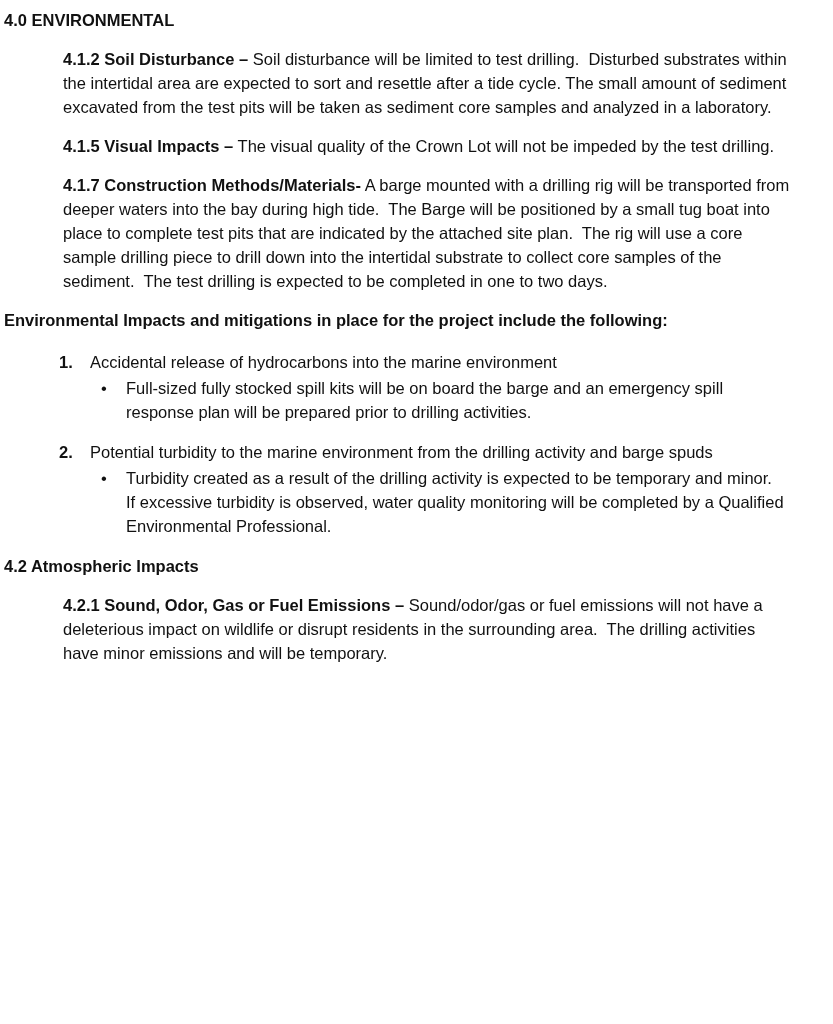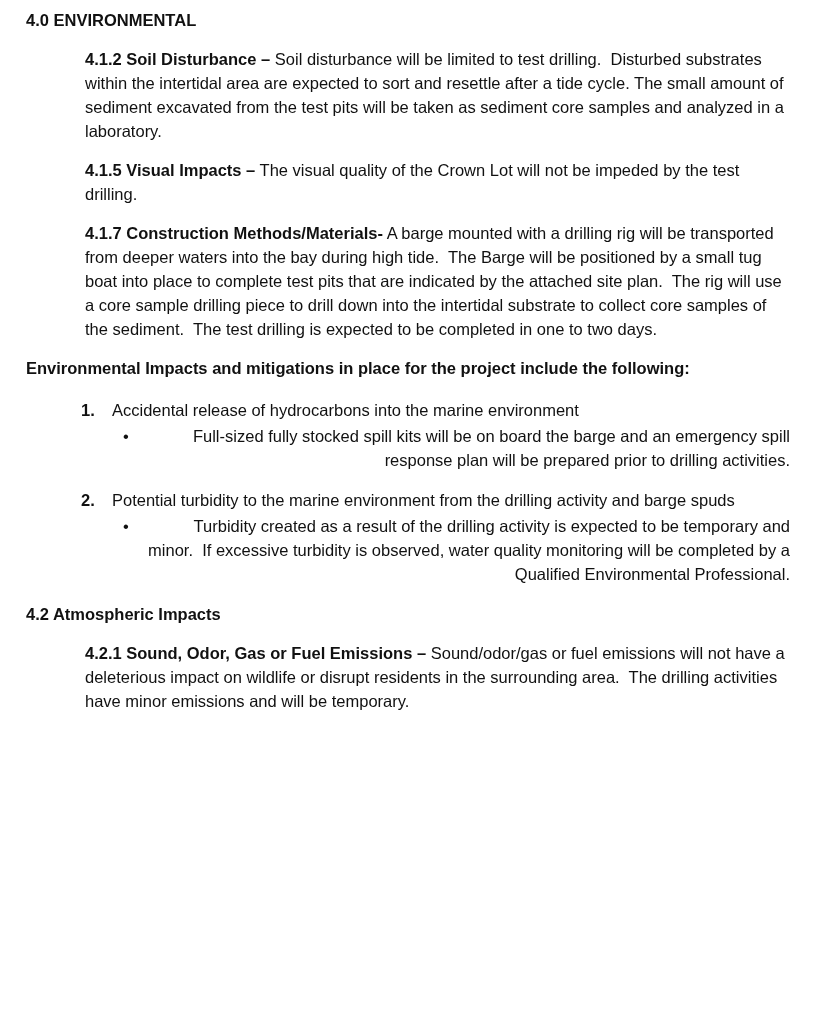--- a/index.html
+++ b/index.html
@@ -10,21 +10,21 @@
   body {
     width: 833px;
     height: 1024px;
     overflow: hidden;
     font-family: "Liberation Sans", "DejaVu Sans", sans-serif;
     font-size: 16.5px;
     line-height: 24px;
     color: #111111;
   }
   .doc {
-    padding: 8px 43px 0 26px;
+    padding: 8px 43px 0 4px;
   }
   .heading {
     font-weight: 700;
     margin: 0 0 15px 0;
     white-space: pre-wrap;
   }
   .para {
     margin: 0 0 15px 59px;
     white-space: pre-wrap;
   }
@@ -60,21 +60,20 @@
     display: flex;
     margin: 2px 0 0 11px;
   }
   .bullet-dot {
     flex: none;
     width: 25px;
   }
   .bullet-text {
     flex: 1;
     white-space: pre-wrap;
-    text-align: right;
   }
 </style>
 </head>
 <body>
 
 <div class="doc">
 
   <div class="heading">4.0 ENVIRONMENTAL</div>
 
 

